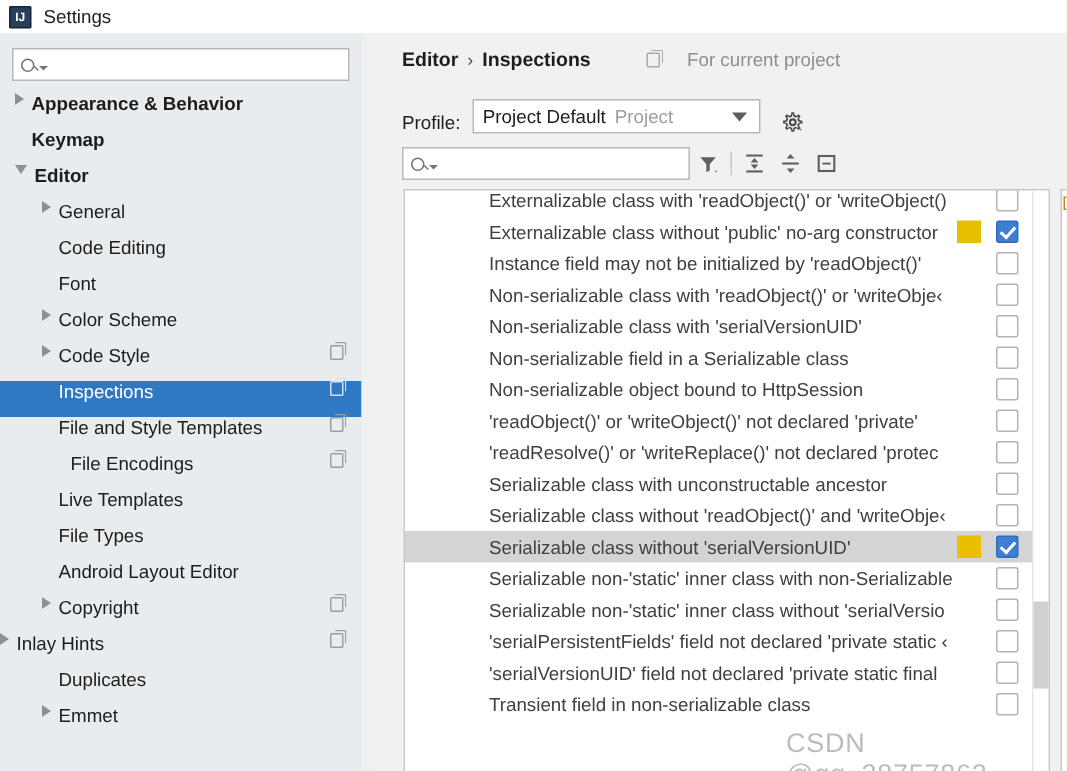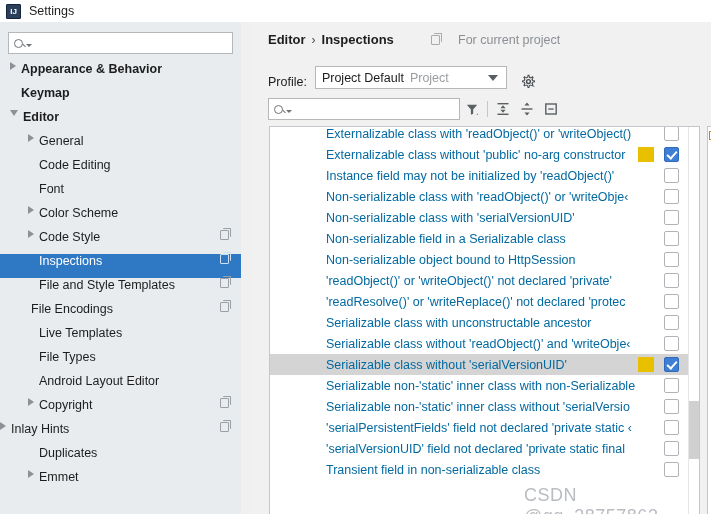--- a/index.html
+++ b/index.html
@@ -163,21 +163,21 @@
     position: absolute; left: 18px; top: 104px; width: 431px; height: 388px;
     background: #ffffff; border: 1px solid #c3c7cb; border-bottom: 0;
     overflow: hidden;
   }
   #list-inner { position: absolute; left: 0; top: -4px; width: 420px; }
   .insp-row {
     height: 21px; display: flex; align-items: center; position: relative;
     padding-left: 56px; white-space: nowrap;
   }
   .insp-row.selected { background: #d4d4d4; }
-  .insp-label { font-size: 12.5px; color: #0369a1; }
+  .insp-label { font-size: 12.5px; color: #404040; }
   .sev {
     position: absolute; right: 36px; width: 16px; height: 15px; background: #e8c000;
   }
   .cb {
     position: absolute; right: 11px; width: 15px; height: 15px;
     border: 1px solid #b0b4b8; background: #ffffff; border-radius: 2px;
   }
   .cb.checked {
     background: #3e7fd5; border-color: #2f6bbd;
   }
@@ -268,21 +268,21 @@
         <div class="tree-row selected" style="padding-left: 28px;">
           <div class="arrow none"></div>
           <span class="tree-label">Inspections</span>
           <span class="copy-ic"></span>
         </div>
         <div class="tree-row" style="padding-left: 28px;">
           <div class="arrow none"></div>
           <span class="tree-label">File and Style Templates</span>
           <span class="copy-ic"></span>
         </div>
-        <div class="tree-row" style="padding-left: 20px;">
+        <div class="tree-row" style="padding-left: 36px;">
           <div class="arrow none"></div>
           <span class="tree-label">File Encodings</span>
           <span class="copy-ic"></span>
         </div>
         <div class="tree-row" style="padding-left: 28px;">
           <div class="arrow none"></div>
           <span class="tree-label">Live Templates</span>
         </div>
         <div class="tree-row" style="padding-left: 28px;">
           <div class="arrow none"></div>

